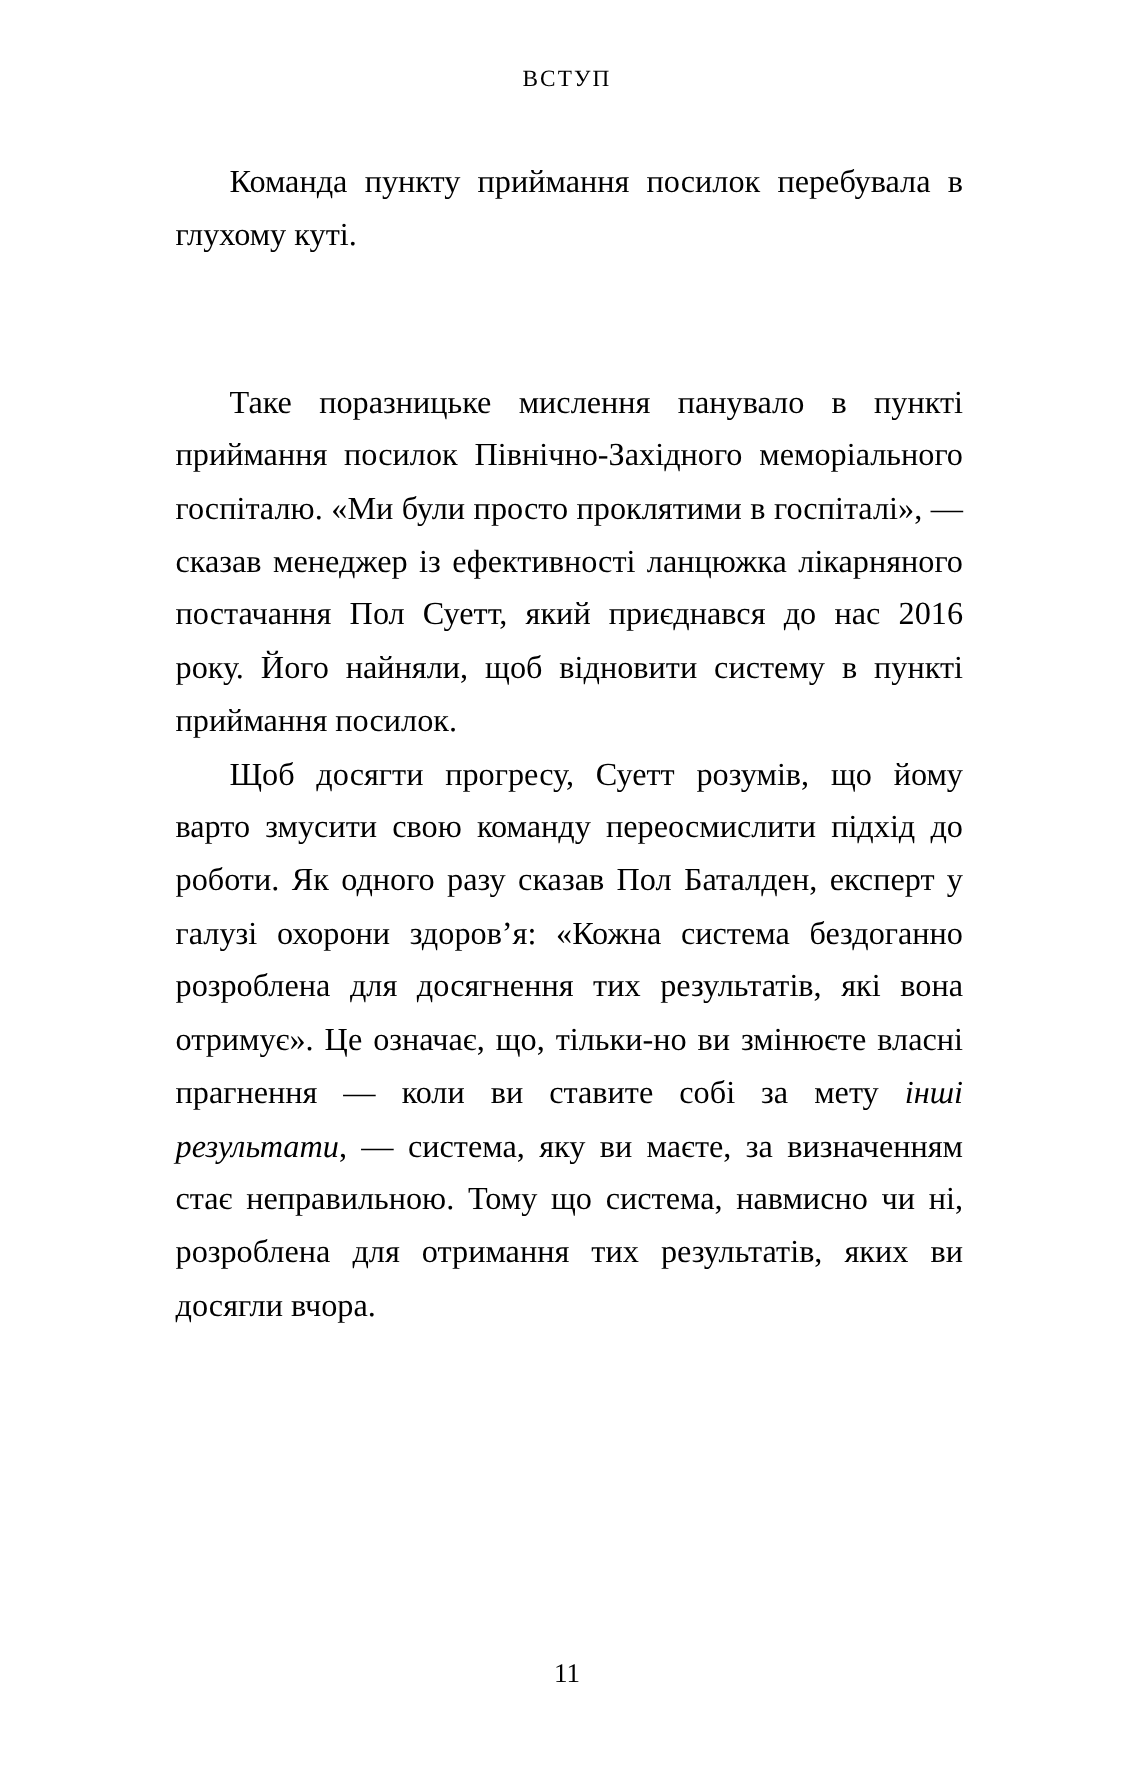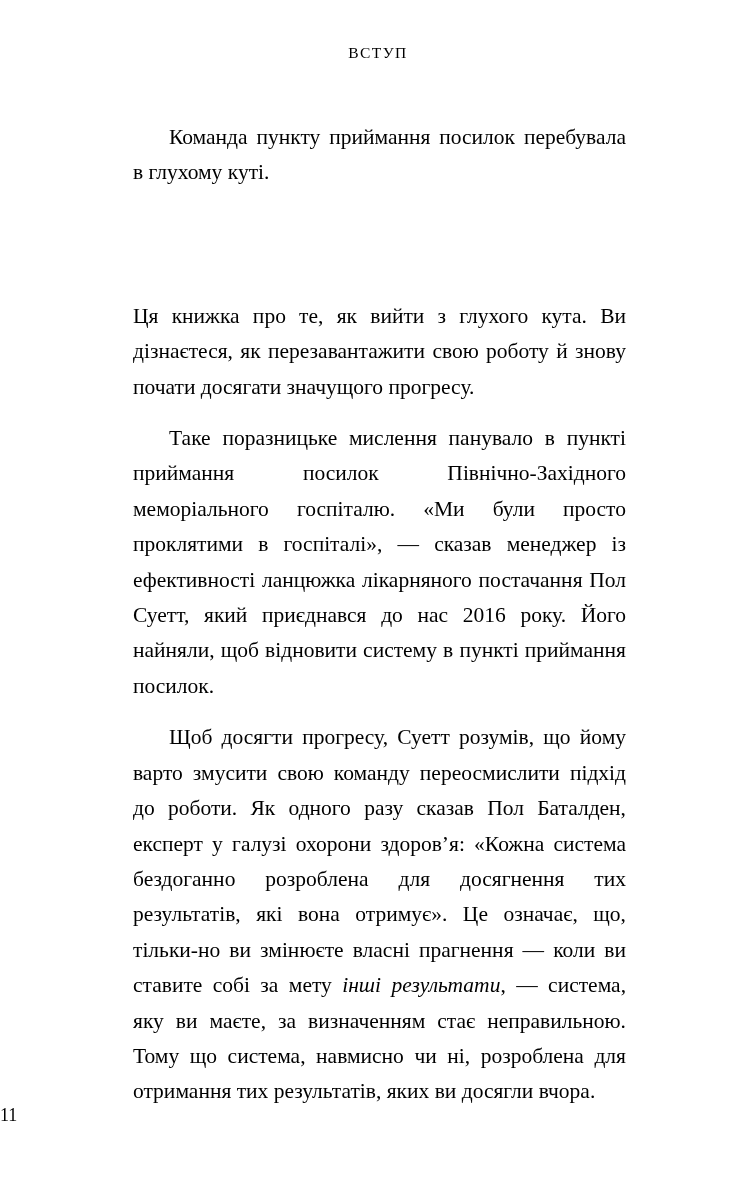--- a/index.html
+++ b/index.html
@@ -30,21 +30,21 @@
     letter-spacing: 1.4px;
     font-family: "Liberation Serif", serif;
   }
   .text-block {
     position: absolute;
     top: 104px;
     left: 117px;
     width: 525px;
   }
   p {
-    margin: 16px;
+    margin: 0;
     font-size: 21.5px;
     line-height: 35.4px;
     text-align: justify;
     text-justify: inter-word;
     hyphens: manual;
   }
   p.indent {
     text-indent: 36px;
   }
   p.noindent {
@@ -54,38 +54,37 @@
     height: 76px;
   }
   em {
     font-style: italic;
   }
   .folio {
     position: absolute;
     top: 1105px;
     left: 0;
     width: 756px;
-    text-align: left;
+    text-align: center;
     font-size: 18px;
   }
 </style>
 </head>
 <body>
 
 <div class="page">
 
   <div class="running-head">ВСТУП</div>
 
   <div class="text-block">
 
     <p class="indent">Команда пункту приймання посилок перебувала в глухому куті.</p>
 
     <div class="gap"></div>
 
-    <p class="noindent">Ця книжка про те, як вийти з глухого кута. Ви дізнаєтеся, як перезавантажити свою роботу й знову почати досягати значущого прогресу.</p>
 
 
     <p class="indent">Таке поразницьке мислення панувало в пункті приймання посилок Північно-Західного меморіального госпіталю. «Ми були просто проклятими в госпіталі», — сказав менеджер із ефективності ланцюжка лікарняного постачання Пол Суетт, який приєднався до нас 2016 року. Його найняли, щоб відновити систему в пункті приймання посилок.</p>
 
 
     <p class="indent"><span>Щоб досягти прогресу, Суетт розумів, що йому варто змусити свою команду переосмислити підхід до роботи. Як одного разу сказав Пол Баталден, експерт у галузі охорони здоров’я: «Кожна система бездоганно розроблена для досягнення тих результатів, які вона отримує». Це означає, що, тільки-но ви змінюєте власні прагнення — коли ви ставите собі за мету </span><em>інші результати</em><span>, — система, яку ви маєте, за визначенням стає неправильною. Тому що система, навмисно чи ні, розроблена для отримання тих результатів, яких ви досягли вчора.</span></p>
 
   </div>
 
   <div class="folio">11</div>

